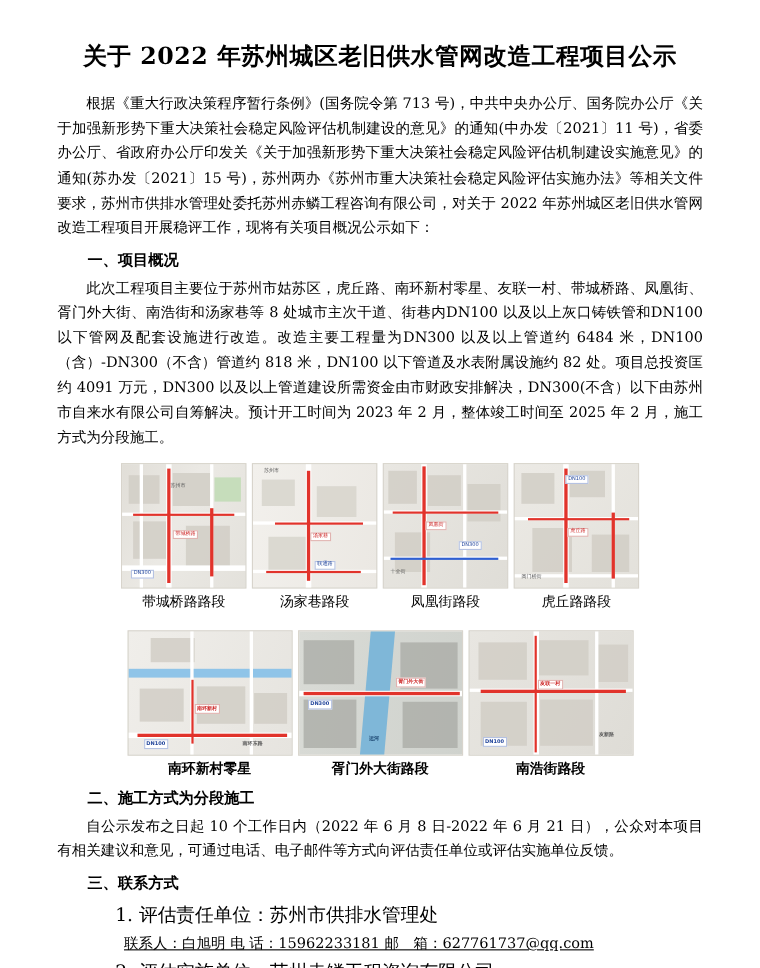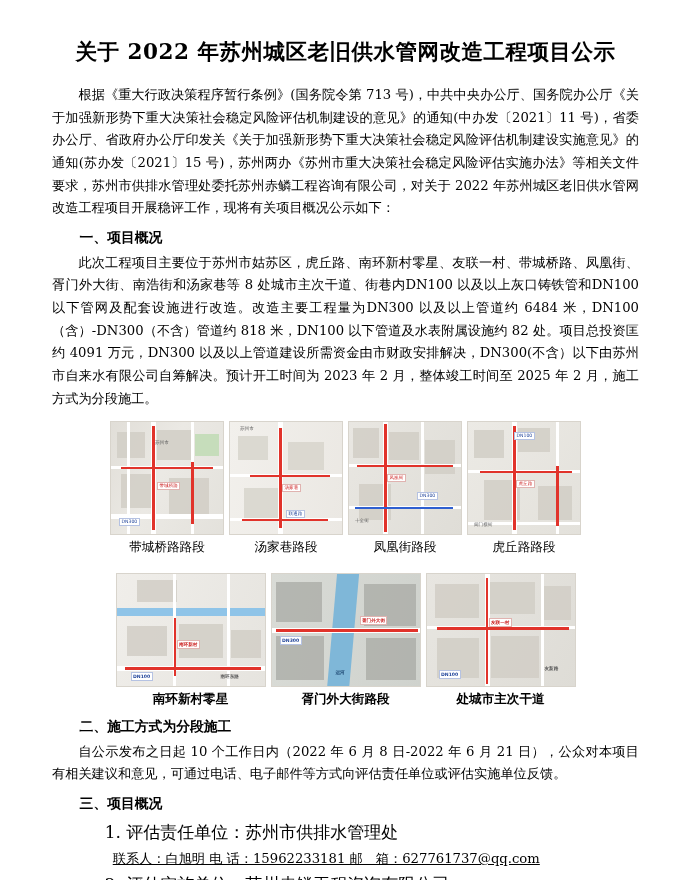--- a/index.html
+++ b/index.html
@@ -303,29 +303,29 @@
           <div class="blk" style="left:64px;top:62px;width:48px;height:42px;"></div>
           <div class="road wide v" style="left:58px;"></div>
           <div class="road h" style="top:52px;"></div>
           <div class="road v" style="left:114px;"></div>
           <div class="pipe v" style="left:59px;top:4px;height:106px;"></div>
           <div class="pipe h" style="top:53px;left:10px;width:132px;"></div>
           <div class="tag red" style="left:62px;top:44px;">友联一村</div>
           <div class="tag blue" style="left:12px;top:96px;">DN100</div>
           <div class="tag plain" style="left:118px;top:92px;">友新路</div>
         </div>
-        <div class="fig-cap">处城市主次干道</div>
+        <div class="fig-cap">南浩街路段</div>
       </div>
 
     </div>
   </div>
 
   <h2 class="section-heading">二、施工方式为分段施工</h2>
   <p class="body-text">自公示发布之日起 10 个工作日内（2022 年 6 月 8 日-2022 年 6 月 21 日），公众对本项目有相关建议和意见，可通过电话、电子邮件等方式向评估责任单位或评估实施单位反馈。</p>
 
-  <h2 class="section-heading">三、项目概况</h2>
+  <h2 class="section-heading">三、联系方式</h2>
 
   <p class="contact-line">1. 评估责任单位：苏州市供排水管理处</p>
   <p class="contact-sub">联系人：白旭明    电 话：15962233181 邮　箱：627761737@qq.com</p>
   <p class="contact-line">2. 评估实施单位：苏州赤鳞工程咨询有限公司</p>
   <p class="contact-sub">联系人：顾彬祺    电话：0512-67503573  邮　箱：szchilin@foxmail.com</p>
 
 </div>
 
 </body></html>

